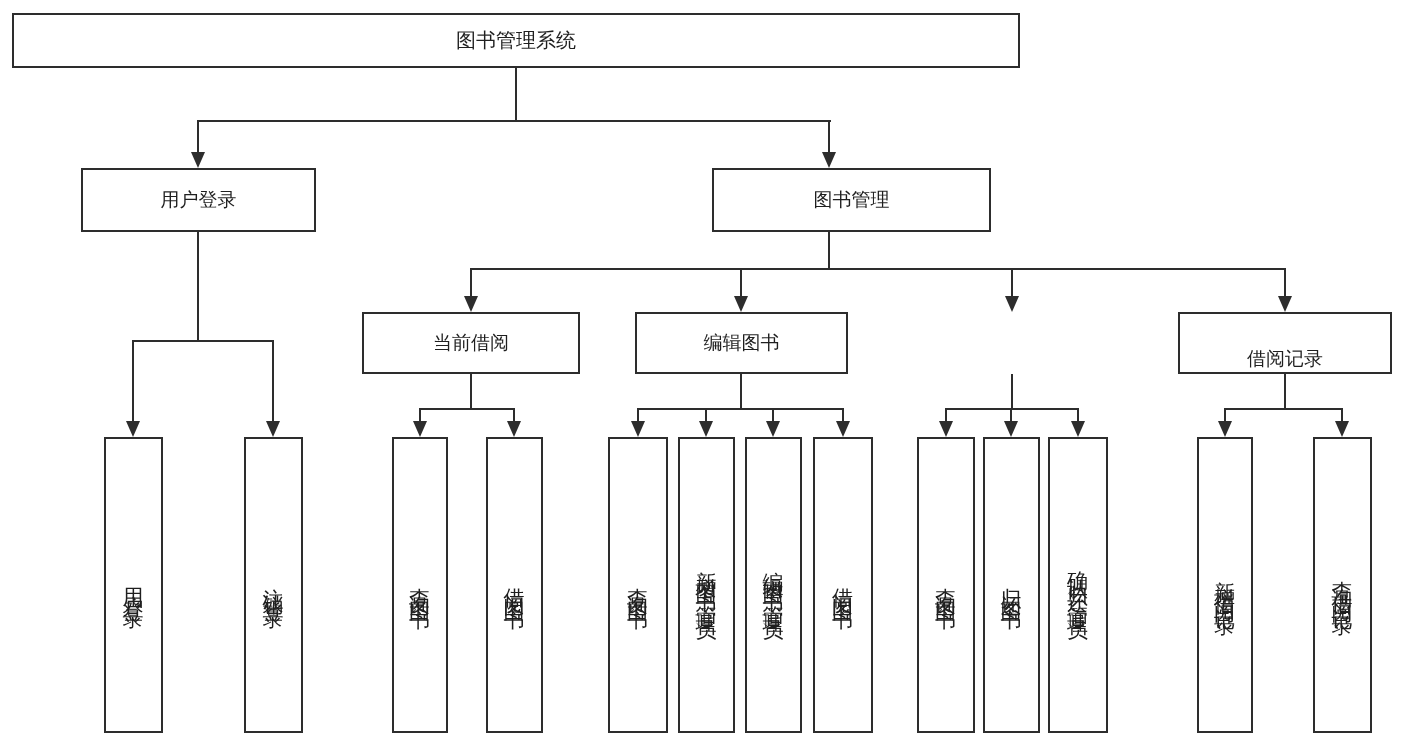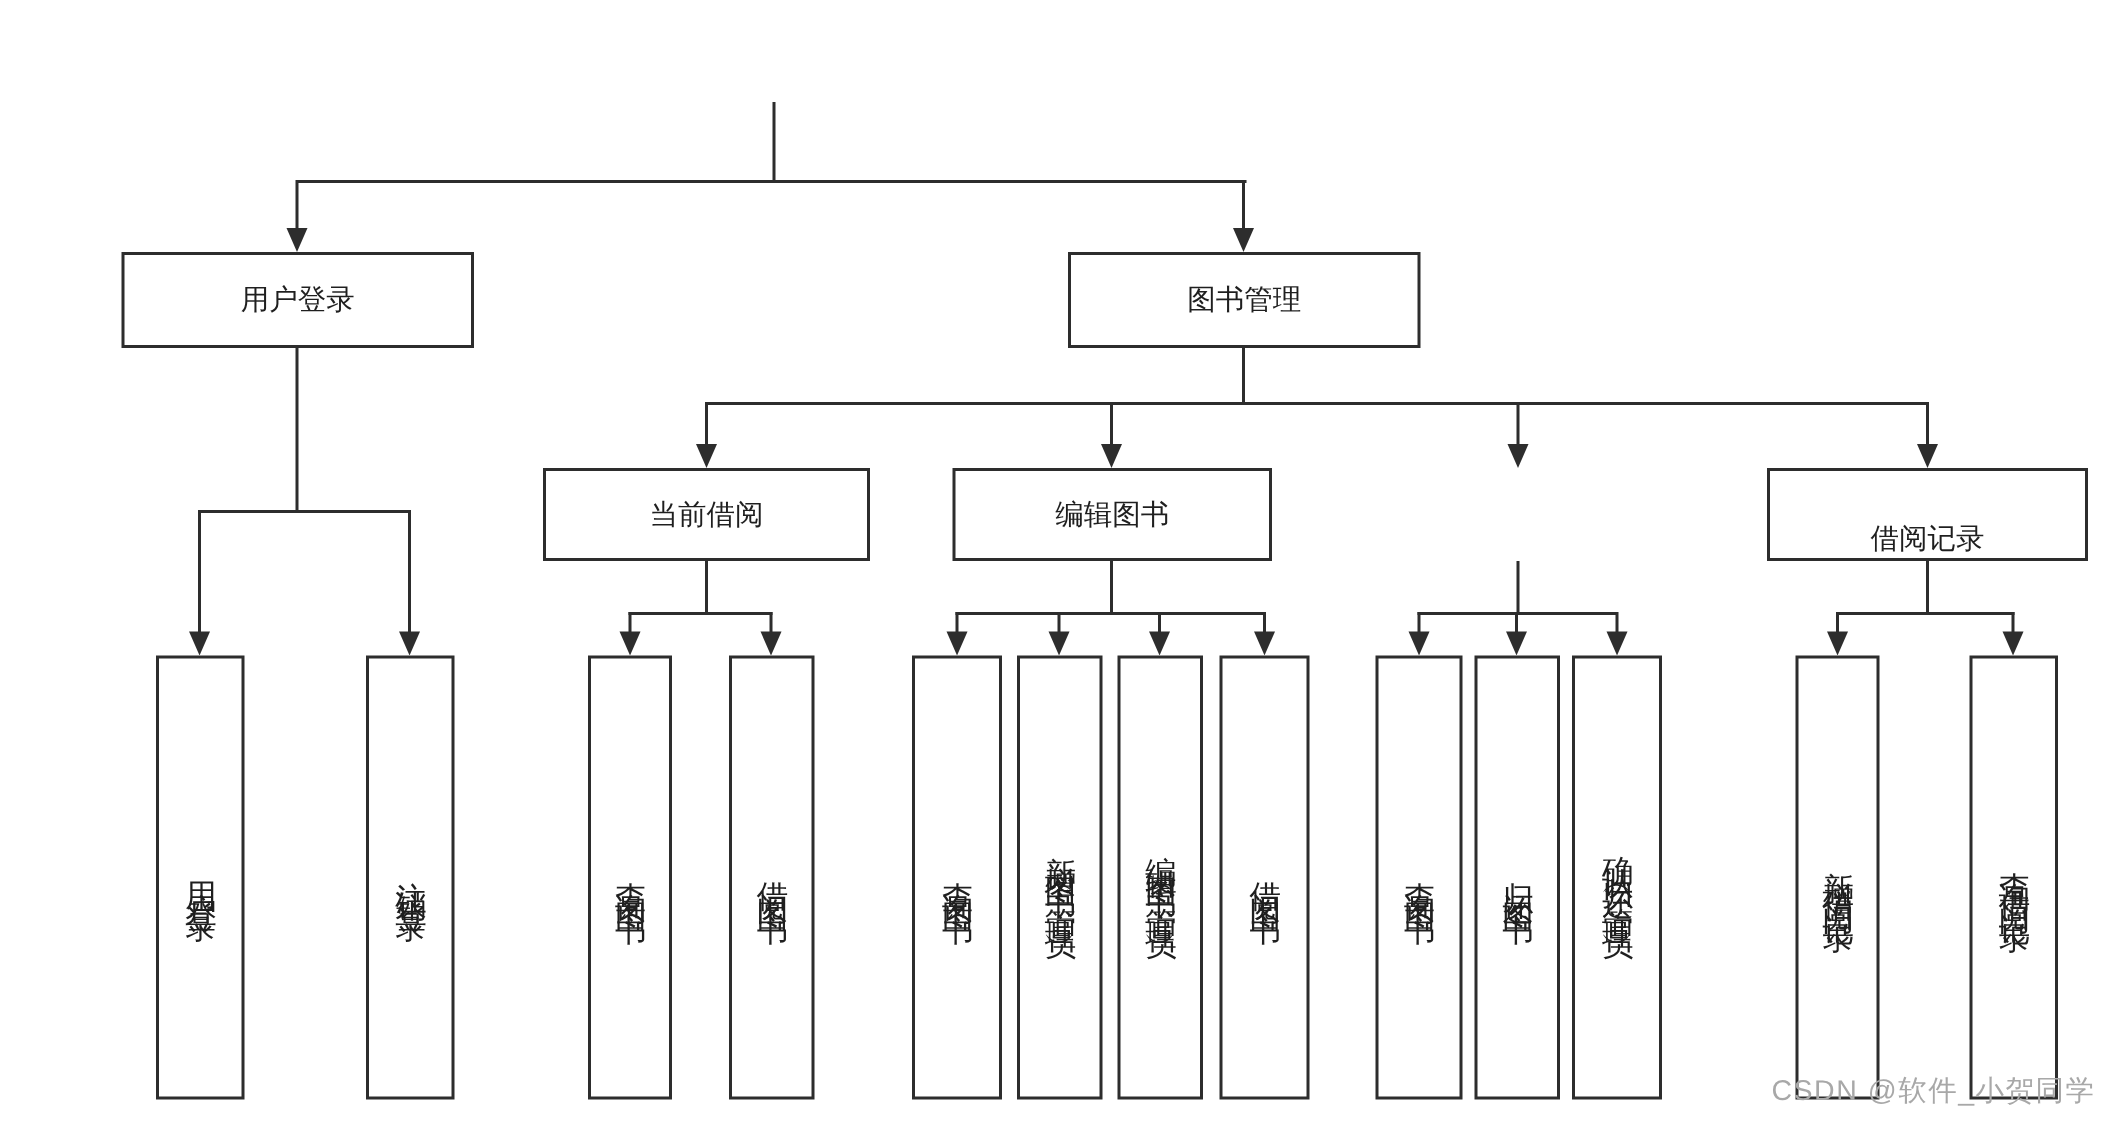--- a/index.html
+++ b/index.html
@@ -133,25 +133,28 @@
   <div class="vline" style="left:1077px;top:408px;height:14px;"></div>
   <div class="arrow" style="left:1071px;top:421px;"></div>
 
   <div class="vline" style="left:1284px;top:374px;height:34px;"></div>
   <div class="hline" style="left:1224px;top:408px;width:119px;"></div>
   <div class="vline" style="left:1224px;top:408px;height:14px;"></div>
   <div class="arrow" style="left:1218px;top:421px;"></div>
   <div class="vline" style="left:1341px;top:408px;height:14px;"></div>
   <div class="arrow" style="left:1335px;top:421px;"></div>
 
+  <div class="box root" style="left:12px;top:13px;width:1008px;height:55px;">
+    <span>图书管理系统</span>
+  </div>
 
   <div class="box" style="left:81px;top:168px;width:235px;height:64px;">
     <span>用户登录</span>
   </div>
-  <div class="box" style="left:712px;top:168px;width:235px;height:64px;text-align:right;">
+  <div class="box" style="left:712px;top:168px;width:279px;height:64px;text-align:right;">
     <span>图书管理</span>
   </div>
 
   <div class="box" style="left:362px;top:312px;width:218px;height:62px;">
     <span>当前借阅</span>
   </div>
   <div class="box" style="left:635px;top:312px;width:213px;height:62px;">
     <span>编辑图书</span>
   </div>
   <div class="box" style="left:1178px;top:312px;width:214px;height:62px;align-items:flex-end;">
@@ -195,15 +198,14 @@
     <span class="vtext">确认归还（管理员）</span>
   </div>
 
   <div class="leaf" style="left:1197px;width:56px;">
     <span class="vtext">新增借阅记录</span>
   </div>
   <div class="leaf" style="left:1313px;width:59px;">
     <span class="vtext">查询借阅记录</span>
   </div>
 
-  <div class="watermark">CSDN @软件_小贺同学</div>
 
 </div>
 
 </body></html>

